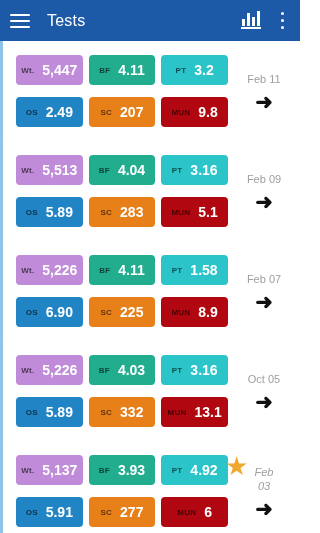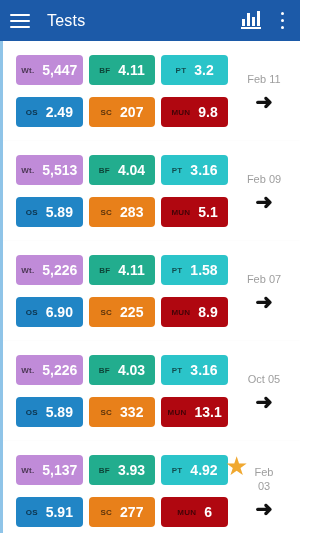--- a/index.html
+++ b/index.html
@@ -143,21 +143,21 @@
     cursor:pointer;
   }
   .star {
     position:absolute;
     left:-3px;
     top:12px;
     font-size:26px;
     line-height:26px;
     color:#f0a830;
   }
-  .card.starred .date { max-width:34px; }
+  .card.starred .date { max-width:34px;font-style:italic; }
 </style>
 </head>
 <body>
 
 <div class="appbar">
   <div class="hamburger">
     <span></span>
       <span></span>
       <span></span>
   </div>

